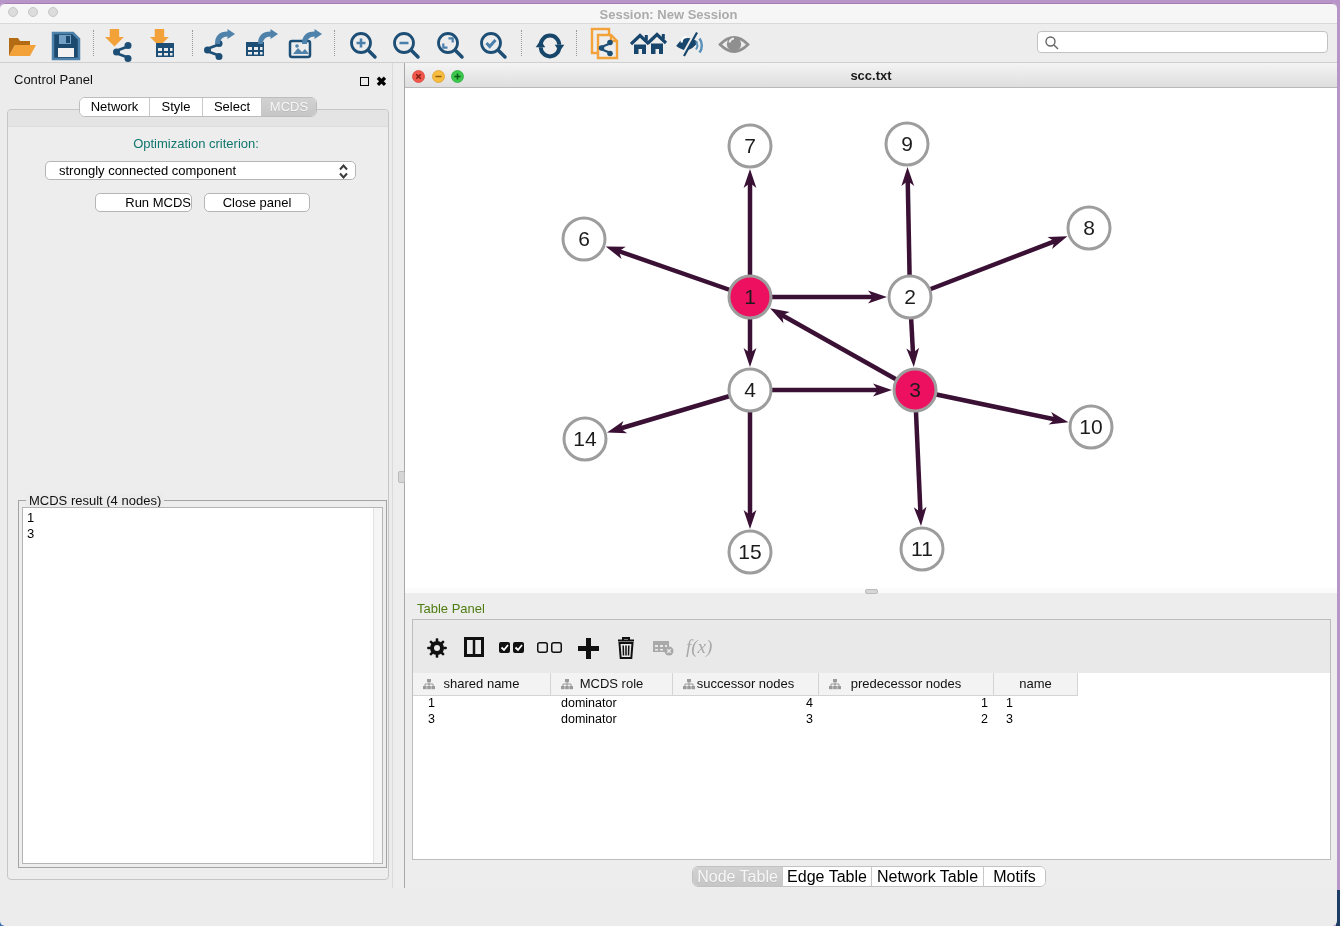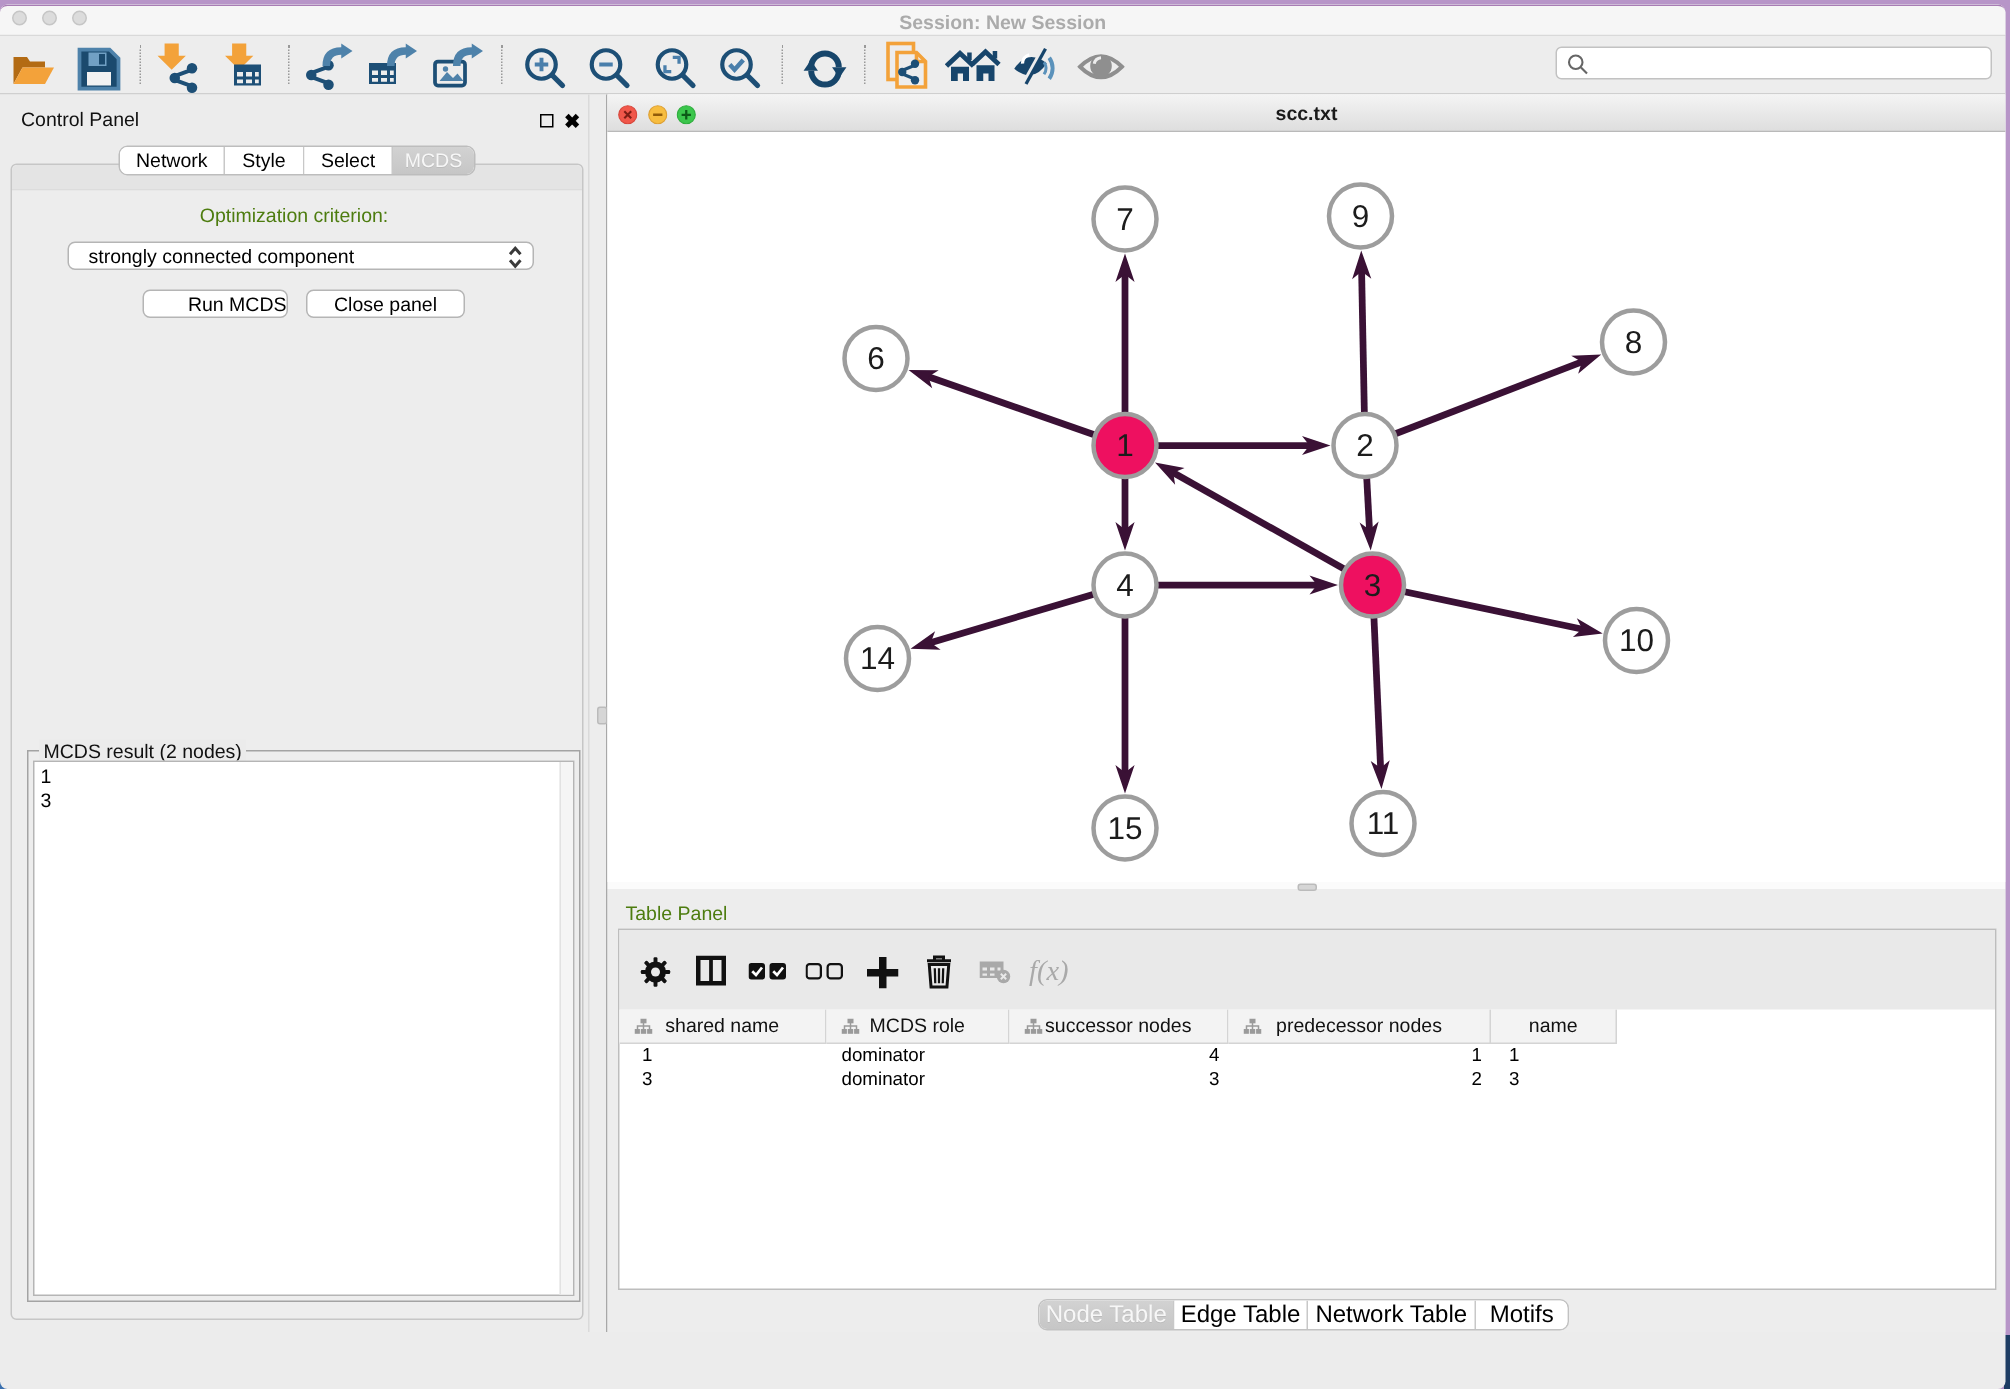--- a/index.html
+++ b/index.html
@@ -23,21 +23,21 @@
 #cpanel-hdr { position:absolute; left:14px; top:9px; font-size:13px; color:#111; }
 .panelbtns { position:absolute; top:9px; }
 .float-ic { display:inline-block; width:9px; height:9px; border:1.5px solid #000; vertical-align:middle; }
 .close-ic { display:inline-block; font-size:13px; font-weight:bold; color:#000; vertical-align:middle; line-height:9px; }
 #cp-body { position:absolute; left:7px; top:46px; width:382px; height:771px; background:#ededed; border:1px solid #c6c6c6; border-radius:4px; }
 #cp-body::before { content:""; position:absolute; left:0; top:0; right:0; height:16px; background:#e4e4e4; border-bottom:1px solid #dcdcdc; border-radius:4px 4px 0 0; }
 #cp-tabs { position:absolute; left:79px; top:34px; height:20px; display:flex; border:1px solid #bdbdbd; border-radius:6px; overflow:hidden; background:#fff; z-index:5; }
 #cp-tabs .seg { font-size:13px; color:#000; text-align:center; line-height:18px; border-right:1px solid #c8c8c8; background:#fff; }
 #cp-tabs .seg:last-child { border-right:none; }
 #cp-tabs .seg.sel { background:linear-gradient(#d2d2d2,#c6c6c6); color:#f7f7f7; text-shadow:0 1px 0 #bbb; }
-#opt-label { position:absolute; left:0; top:26px; width:376px; text-align:center; font-size:13px; color:#4d7c0f; }
+#opt-label { position:absolute; left:0; top:26px; width:376px; text-align:center; font-size:13px; color:#0f766e; }
 #opt-select { position:absolute; left:37px; top:51px; width:311px; height:19px; background:#fff; border:1px solid #b5b5b5; border-radius:5px; font-size:13px; line-height:17px; padding-left:13px; color:#000; }
 .btn { position:absolute; height:19px; background:#fff; border:1px solid #b5b5b5; border-radius:5px; font-size:13px; text-align:center; line-height:17px; color:#000; }
 #btn-run { left:87px; top:83px; width:97px;text-align:right; }
 #btn-close { left:196px; top:83px; width:106px; }
 #mcds-box { position:absolute; left:10px; top:390px; width:369px; height:368px; border:1px solid #a3a3a3; }
 #mcds-legend { position:absolute; left:7px; top:-8px; background:#ebebeb; padding:0 3px; font-size:13px; color:#111; }
 #mcds-inner { position:absolute; left:3px; top:6px; right:3px; bottom:3px; background:#fff; border:1px solid #b5b5b5; font-size:13px; line-height:16px; padding:2px 0 0 4px; color:#000; }
 #mcds-sb { position:absolute; right:0px; top:0px; width:9px; height:100%; background:#f5f5f5; border-left:1px solid #e2e2e2; }
 
 #vsplit { position:absolute; left:392px; top:60px; width:13px; height:825px; background:#ededed; border-left:1px solid #dadada; border-right:1px solid #a8a8a8; }
@@ -226,21 +226,21 @@
     <div class="panelbtns" style="left:360px;"><span class="float-ic"></span></div>
     <div class="panelbtns" style="left:376px;"><span class="close-ic">✖</span></div>
     <div id="cp-body">
       <div id="opt-label">Optimization criterion:</div>
       <div id="opt-select">strongly connected component<svg style="position:absolute;right:5px;top:1px;" width="13" height="17" viewBox="0 0 13 17">
             <path d="M3,6.5 L6.5,2.5 L10,6.5 M3,10.5 L6.5,14.5 L10,10.5" fill="none" stroke="#3a3a3a" stroke-width="2"></path>
           </svg></div>
       <div class="btn" id="btn-run">Run MCDS</div>
       <div class="btn" id="btn-close">Close panel</div>
       <div id="mcds-box">
-        <div id="mcds-legend">MCDS result (2 nodes)</div>
+        <div id="mcds-legend">MCDS result (4 nodes)</div>
         <div id="mcds-inner">1<br>3<div id="mcds-sb"></div></div>
       </div>
     </div>
     <div id="cp-tabs">
       <div class="seg" style="width:70px;">Network</div>
       <div class="seg" style="width:53px;">Style</div>
       <div class="seg" style="width:59px;">Select</div>
       <div class="seg sel" style="width:54px;">MCDS</div>
     </div>
   </div>

